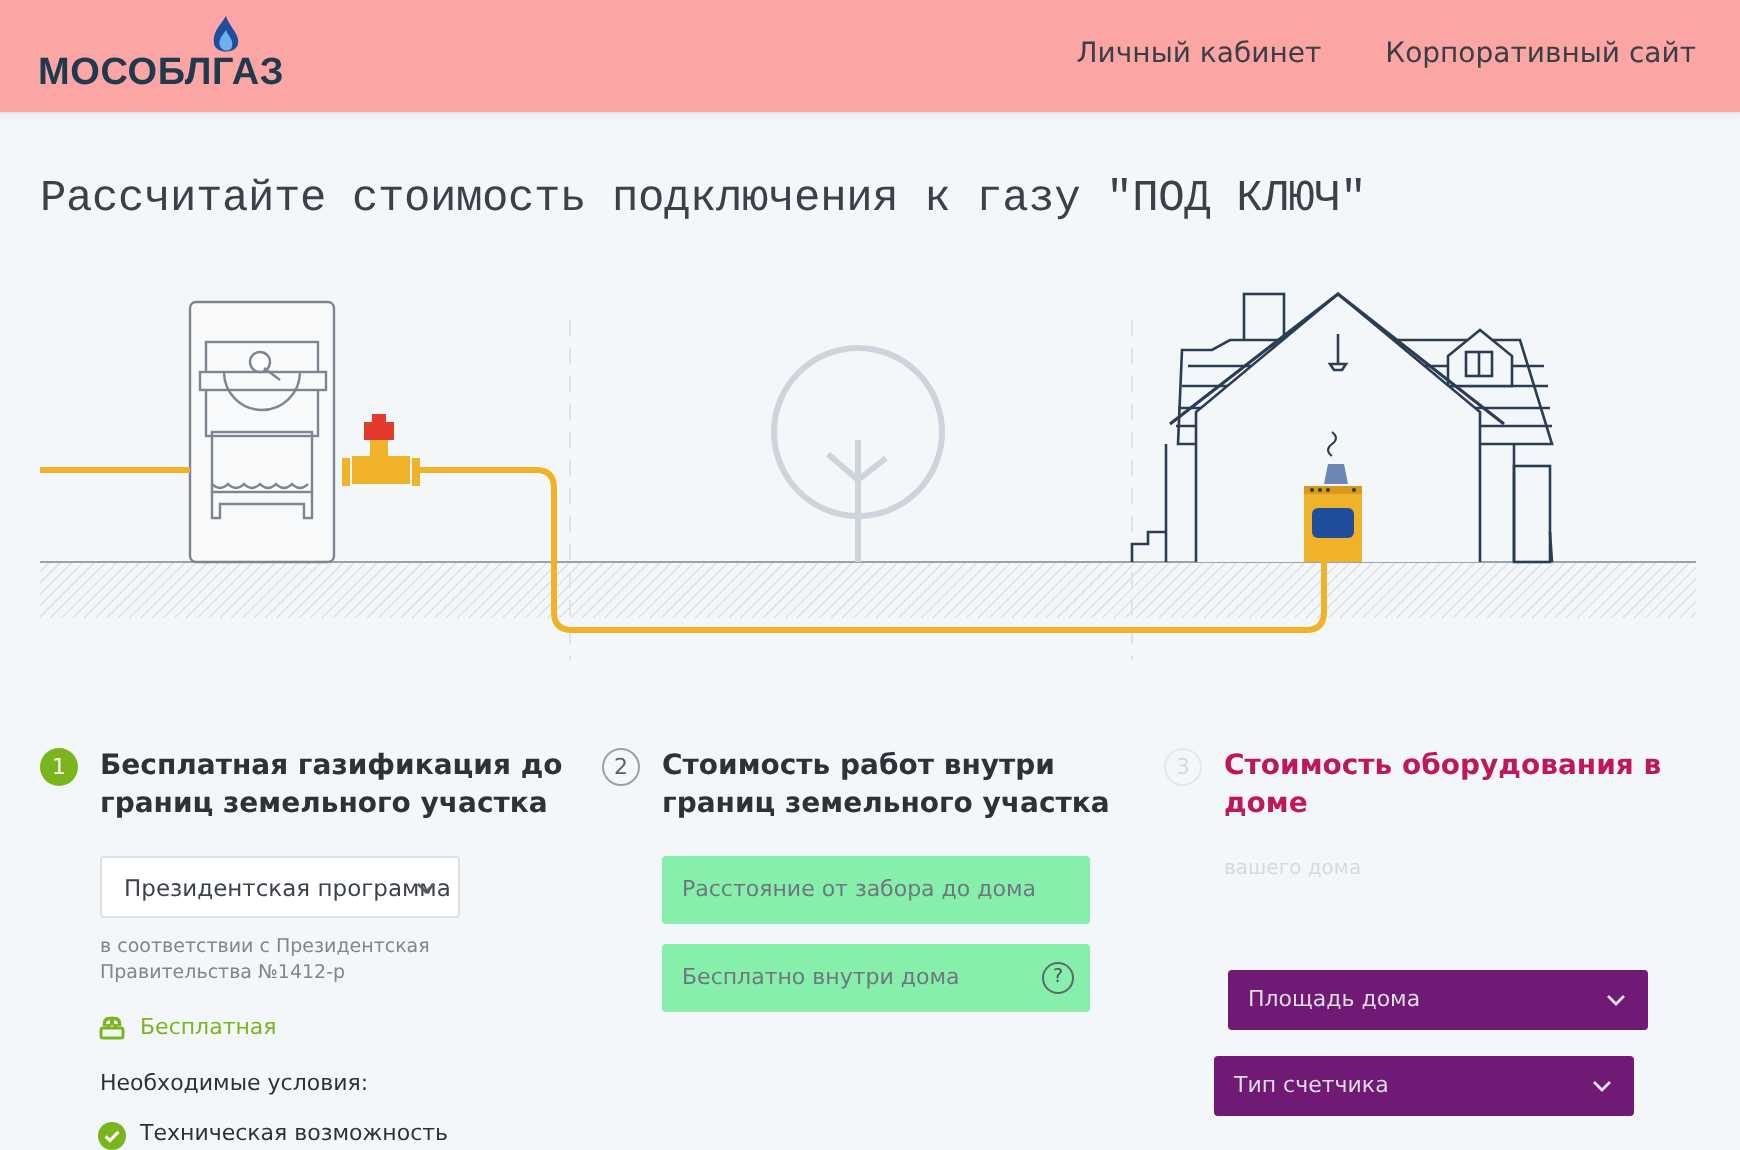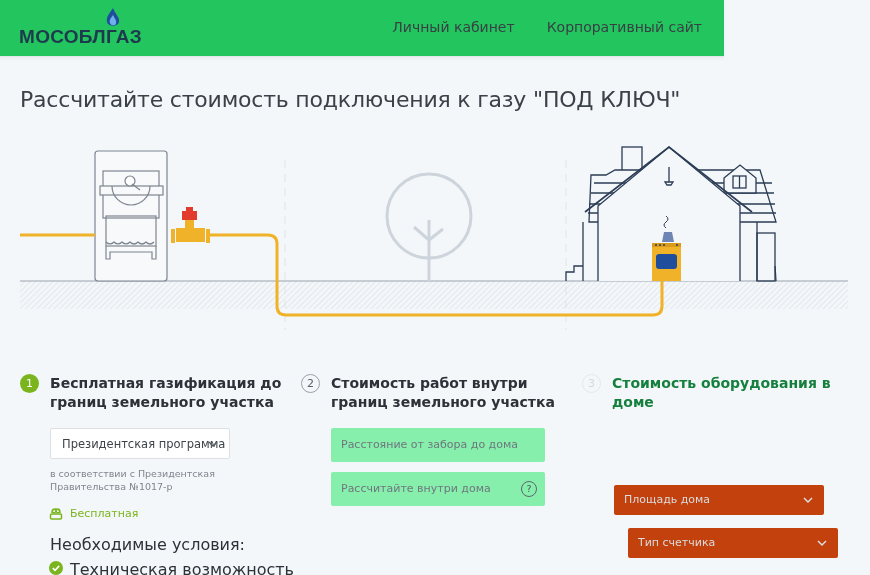--- a/index.html
+++ b/index.html
@@ -1,41 +1,41 @@
 <!DOCTYPE html>
 <html><head>
 <meta charset="utf-8">
 <style>
   html, body { margin:0; padding:0; }
   body { width:870px; height:575px; overflow:hidden; background:#f4f7fa; font-family:"DejaVu Sans", sans-serif; color:#2c3138; position:relative; }
-  .header { position:absolute; left:0; top:0; width:724px; height:56px; background:#22c55e; border-bottom:1px solid #e3e6ea; box-shadow:0 2px 3px rgba(0,0,0,0.04); }
+  .header { position:absolute; left:0; top:0; width:870px; height:56px; background:#fca5a5; border-bottom:1px solid #e3e6ea; box-shadow:0 2px 3px rgba(0,0,0,0.04); }
   .logo { position:absolute; left:19px; top:8px; height:40px; }
   .logo-text { position:absolute; left:0; top:18px; font-family:"Liberation Sans", sans-serif; font-weight:bold; font-size:19px; color:#1f3a4d; letter-spacing:0.3px; white-space:nowrap; }
   .logo-flame { position:absolute; left:86px; top:0px; }
   .nav { position:absolute; right:22px; top:19px; display:flex; gap:32px; }
   .nav a { font-size:14px; color:#3a3f45; text-decoration:none; white-space:nowrap; }
-  .page-title { position:absolute; left:20px; top:87px; font-size:22px; font-weight:normal; color:#3b4148; margin:0; white-space:nowrap; letter-spacing:-0.2px; }
+  .page-title { position:absolute; left:20px; top:87px; font-size:22px; font-weight:normal; color:#3b4148; margin:0; white-space:nowrap; letter-spacing:-0.2px;font-family:Liberation Mono, monospace; }
   .illustration { position:absolute; left:0; top:140px; width:870px; height:190px; }
   .step { position:absolute; top:372px; }
   .step-num { position:absolute; left:0; top:2px; width:19px; height:19px; border-radius:50%; font-size:11px; line-height:19px; text-align:center; }
   .step-title { position:absolute; left:30px; top:2px; font-size:14px; font-weight:bold; line-height:19px; color:#2d3238; white-space:nowrap; font-family:"DejaVu Sans", sans-serif; }
   .s1 .step-num { background:#7ab51d; color:#fff; }
   .s2 .step-num { border:1.5px solid #9aa1a8; color:#5a6068; width:17px; height:17px; line-height:17px; }
   .s3 .step-num { border:1.5px solid #e4e8ec; color:#d5d9de; width:17px; height:17px; line-height:17px; }
-  .s3 .step-title { color:#15803d; }
+  .s3 .step-title { color:#be185d; }
   .select { position:absolute; background:#fff; border:1px solid #dde1e6; border-radius:2px; height:31px; box-sizing:border-box; }
   .select .val { position:absolute; left:11px; top:8px; font-size:11.5px; color:#3d434a; white-space:nowrap; }
   .select .chev { position:absolute; right:10px; top:9px; }
   .note { position:absolute; font-size:9.5px; color:#7f868d; line-height:13px; }
   .free { position:absolute; font-size:11px; color:#7ab51d; }
-  .cond { position:absolute; font-size:16px; color:#2d3238; }
+  .cond { position:absolute; font-size:11px; color:#2d3238; }
   .input { position:absolute; background:#86efac; height:34px; width:214px; box-sizing:border-box; border-radius:2px; }
   .input .ph { position:absolute; left:10px; top:10px; font-size:11px; color:#6f767e; white-space:nowrap; }
   .help { position:absolute; right:8px; top:9px; width:14px; height:14px; border:1.3px solid #5f666d; border-radius:50%; font-size:9.5px; line-height:14px; text-align:center; color:#4c5259; }
-  .dis-select { position:absolute; background:#c2410c; height:30px; width:210px; box-sizing:border-box; border-radius:2px; }
+  .dis-select { position:absolute; background:#701a75; height:30px; width:210px; box-sizing:border-box; border-radius:2px; }
   .dis-select .ph { position:absolute; left:10px; top:8px; font-size:11px; color:#dadde1; white-space:nowrap; }
   .dis-select .chev { position:absolute; right:10px; top:9px; }
 </style>
 </head>
 <body>
 
 <div class="header">
   <div class="logo">
     <span class="logo-text">МОСОБЛГАЗ</span>
     <svg class="logo-flame" width="16" height="22" viewBox="0 0 16 22">
@@ -136,21 +136,21 @@
   <div class="step-title" style="top:21px;">границ земельного участка</div>
 </div>
 <div class="select" style="left:50px; top:428px; width:180px;">
   <span class="val">Президентская программа</span>
   <svg class="chev" width="12" height="12" viewBox="0 0 12 12">
       <path d="M2 4 L6 8 L10 4" fill="none" stroke="#555c63" stroke-width="1.4"></path>
     </svg>
 </div>
 <div class="note" style="left:50px; top:467px;">
   <div>в соответствии с Президентская</div>
-  <div>Правительства №1017-р</div>
+  <div>Правительства №1412-р</div>
 </div>
 <svg style="position:absolute; left:49px; top:507px;" width="14" height="14" viewBox="0 0 14 14">
   <path d="M3 6 Q3 2 7 2 Q11 2 11 6" fill="none" stroke="#7ab51d" stroke-width="1.5"></path>
   <circle cx="5" cy="4" r="1.8" fill="none" stroke="#7ab51d" stroke-width="1.3"></circle>
   <circle cx="9" cy="4" r="1.8" fill="none" stroke="#7ab51d" stroke-width="1.3"></circle>
   <rect x="1.5" y="7" width="11" height="5" rx="1" fill="none" stroke="#7ab51d" stroke-width="1.5"></rect>
 </svg>
 <div class="free" style="left:70px; top:507px;">Бесплатная</div>
 <div class="cond" style="left:50px; top:535px;">Необходимые условия:</div>
 <svg style="position:absolute; left:49px; top:561px;" width="14" height="14" viewBox="0 0 14 14">
@@ -161,35 +161,36 @@
 
 <div class="step s2" style="left:301px;">
   <div class="step-num">2</div>
   <div class="step-title">Стоимость работ внутри</div>
   <div class="step-title" style="top:21px;">границ земельного участка</div>
 </div>
 <div class="input" style="left:331px; top:428px;">
   <span class="ph">Расстояние от забора до дома</span>
 </div>
 <div class="input" style="left:331px; top:472px;">
-  <span class="ph">Рассчитайте внутри дома</span>
+  <span class="ph">Бесплатно внутри дома</span>
   <span class="help">?</span>
 </div>
 
 <div class="step s3" style="left:582px;">
   <div class="step-num">3</div>
   <div class="step-title">Стоимость оборудования в</div>
   <div class="step-title" style="top:21px;">доме</div>
 </div>
 <div class="note" style="left:612px; top:428px; color:#d6dade; font-size:10px; line-height:14px;">
+  <div>вашего дома</div>
 </div>
 <div class="dis-select" style="left:614px; top:485px;">
   <span class="ph">Площадь дома</span>
   <svg class="chev" width="12" height="12" viewBox="0 0 12 12">
       <path d="M2 4 L6 8 L10 4" fill="none" stroke="#dfe2e6" stroke-width="1.4"></path>
     </svg>
 </div>
-<div class="dis-select" style="left:628px; top:528px;">
+<div class="dis-select" style="left:607px; top:528px;">
   <span class="ph">Тип счетчика</span>
   <svg class="chev" width="12" height="12" viewBox="0 0 12 12">
       <path d="M2 4 L6 8 L10 4" fill="none" stroke="#dfe2e6" stroke-width="1.4"></path>
     </svg>
 </div>
 
 </body></html>

